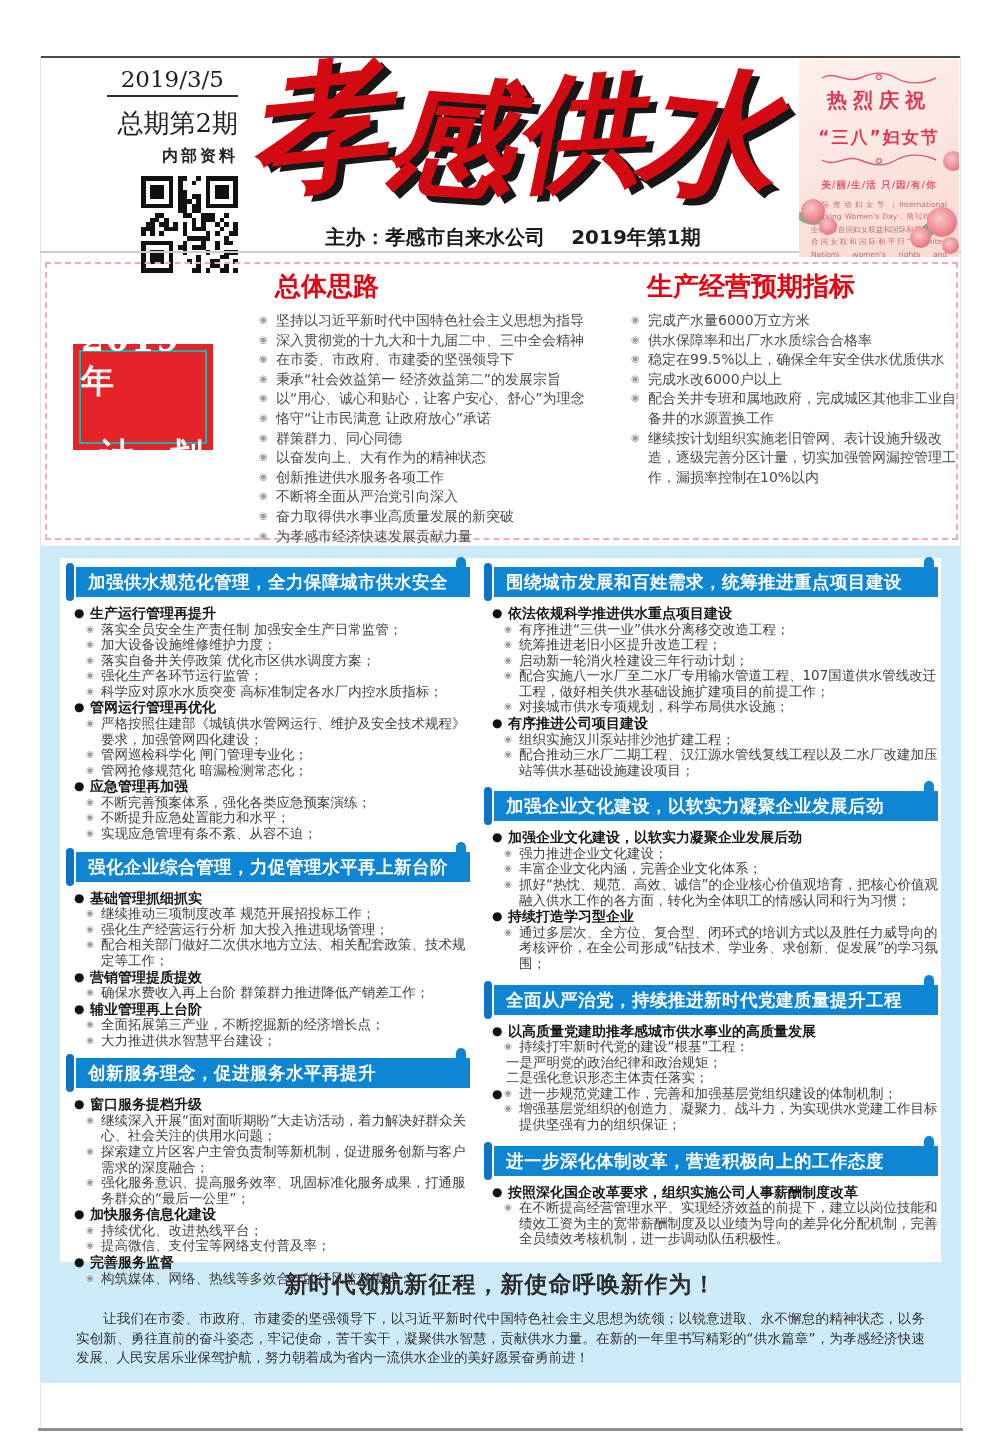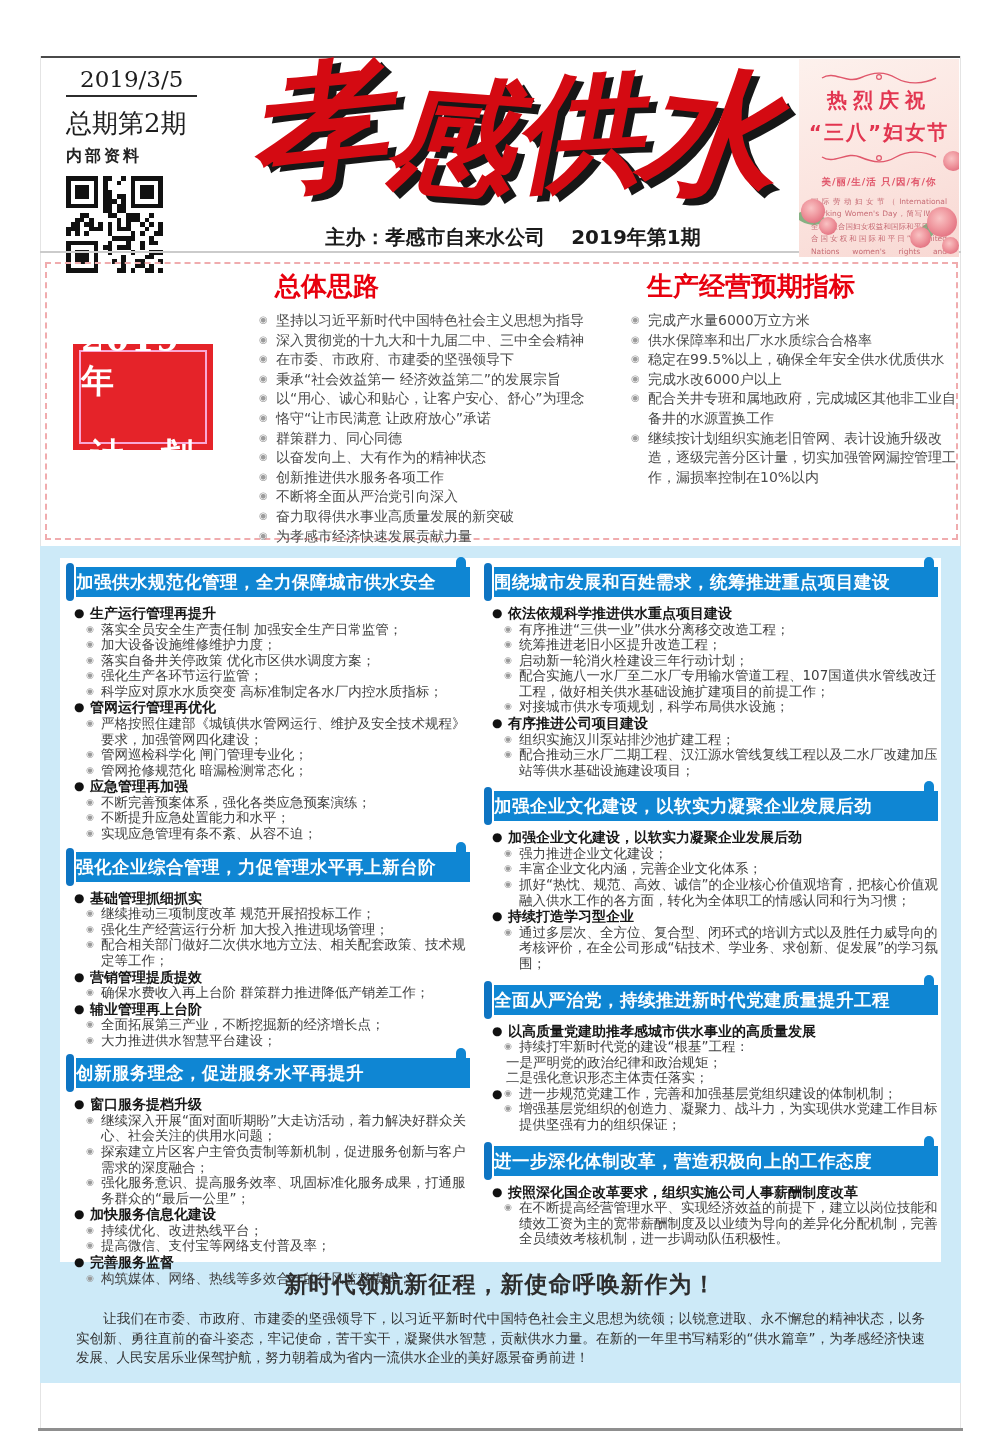--- a/index.html
+++ b/index.html
@@ -7,21 +7,21 @@
         font-family:"DejaVu Sans","Liberation Sans",sans-serif;color:#3c3c3c;}
   .serif{font-family:"DejaVu Serif","Liberation Serif",serif;}
 
   
   .frame-top{position:absolute;left:40px;top:56px;width:921px;height:2px;background:#4a4a4a;}
   .frame-left{position:absolute;left:40px;top:56px;width:1px;height:1374px;background:#e4e4e4;}
   .frame-right{position:absolute;left:960px;top:56px;width:1px;height:1374px;background:#e4e4e4;}
   .frame-bottom{position:absolute;left:38px;top:1428px;width:925px;height:3px;background:#8f8f8f;}
 
   
-  #info-block{position:absolute;left:66px;top:66px;width:180px;text-align:left;}
+  #info-block{position:absolute;left:58px;top:66px;width:180px;text-align:right;}
   #info-date{display:inline-block;font-size:23px;color:#1d1d1d;border-bottom:2px solid #2c2c2c;padding:0 14px 3px;}
   #info-issue{font-size:26px;color:#1d1d1d;margin-top:9px;}
   #info-class{font-size:16px;font-weight:bold;color:#222;margin-top:5px;letter-spacing:3px;}
   #qr{margin-top:9px;}
 
   
   #masthead-title{position:absolute;left:228px;top:42px;width:570px;height:178px;
      display:flex;align-items:center;justify-content:center;}
   .mast-char{font-family:"DejaVu Serif","Liberation Serif",serif;font-weight:bold;font-style:italic;
      font-size:138px;line-height:1;color:#d40a12;text-shadow:7px 6px 0 #171717;display:inline-block;}
@@ -33,52 +33,52 @@
      font-size:20px;font-weight:bold;color:#1b1b1b;}
   #organizer-line .gap{display:inline-block;width:26px;}
   #masthead-sep{position:absolute;left:40px;top:251px;width:921px;height:2px;background:#cbcbcb;}
 
   
   #celebration{position:absolute;left:799px;top:59px;width:160px;height:198px;overflow:hidden;
      background:linear-gradient(160deg,#fdf1ed 0%,#fbe4df 55%,#f8d8d3 100%);text-align:center;}
   .flourish{margin:10px auto 2px;display:block;}
   .flourish.bottom{margin:4px auto 0;transform:scaleY(-1);}
   #celebration-line1{font-size:20px;font-weight:bold;color:#e23550;letter-spacing:6px;margin-top:2px;}
-  #celebration-line2{font-size:20px;font-weight:bold;color:#e23550;letter-spacing:2px;margin-top:5px;}
+  #celebration-line2{font-size:17px;font-weight:bold;color:#e23550;letter-spacing:2px;margin-top:12px;}
   #celebration-slogan{font-size:9.5px;font-weight:bold;color:#e0576b;margin-top:10px;letter-spacing:1px;}
   #celebration-body{font-size:7.5px;color:#c76d76;line-height:1.65;text-align:justify;
      padding:0 12px;margin-top:7px;position:relative;z-index:2;}
   .rose{position:absolute;border-radius:50%;z-index:3;
      background:radial-gradient(circle at 42% 38%,#f9c3c4 0%,#f09aa1 40%,#e57785 72%,#d86071 100%);}
   .leaf{position:absolute;background:#86b183;border-radius:75% 0 75% 0;z-index:1;}
 
   
   #plan-section{position:absolute;left:45px;top:262px;width:909px;height:274px;border:2px dashed #f0acae;}
   #plan-badge{position:absolute;left:26px;top:80px;width:140px;height:106px;background:#e52329;
      display:flex;align-items:center;justify-content:center;}
-  #plan-badge-inner{width:124px;height:90px;border:2px solid #f9a8d4;display:flex;flex-direction:column;
-     align-items:center;justify-content:center;color:#fff;gap:32px;}
+  #plan-badge-inner{width:124px;height:90px;border:2px solid #14b8a6;display:flex;flex-direction:column;
+     align-items:flex-end;justify-content:center;color:#fff;gap:32px;}
   #plan-badge-inner div{font-size:33px;font-weight:bold;line-height:1.25;letter-spacing:2px;}
 
   #overview-block{position:absolute;left:212px;top:2px;width:372px;}
   #indicators-block{position:absolute;left:584px;top:2px;width:328px;}
   .red-title{font-size:26px;font-weight:bold;color:#e8000e;margin:3px 0 7px 16px;}
   .dot-list{list-style:none;margin:0;padding:0;}
   .dot-list li{position:relative;padding-left:17px;font-size:14px;line-height:19.6px;color:#4b4b4b;}
   .dot-list .sub-ico{position:absolute;left:0;top:4px;font-size:10px;color:#9c9c9c;line-height:1;}
 
   
   #panel{position:absolute;left:40px;top:546px;width:921px;height:837px;background:#cdeaf8;}
   #panel-white{position:absolute;left:20px;top:12px;width:881px;height:704px;background:#ffffff;}
   #col-left{position:absolute;left:32px;top:21px;width:398px;}
   #col-right{position:absolute;left:450px;top:21px;width:448px;}
 
   .sec{margin-bottom:8px;}
   .sec-header{position:relative;height:30px;background:#0f86d3;color:#fff;display:flex;align-items:center;
-     font-size:17.5px;font-weight:bold;letter-spacing:0.5px;margin-left:4px;}
+     padding-left:12px;font-size:17.5px;font-weight:bold;letter-spacing:0.5px;margin-left:4px;}
   .sec-accent{position:absolute;left:-10px;top:-4px;width:8px;height:38px;background:#0e74c2;border-radius:4px;}
   .sec-tab{position:absolute;right:4px;top:-10px;width:10px;height:14px;background:#0f86d3;border-radius:5px 5px 0 0;}
   .sec-body{margin:8px 0 10px 2px;}
   .group-heading{position:relative;padding-left:16px;font-size:14px;font-weight:bold;color:#171717;line-height:16.5px;}
   .group-heading .b1{position:absolute;left:0;top:2px;font-size:12px;color:#111;line-height:1;}
   .item-list{list-style:none;margin:0;padding:0 0 0 12px;}
   .item-list li{position:relative;padding-left:15px;font-size:13.5px;line-height:15.6px;color:#3f3f3f;}
   .item-list li .b2{position:absolute;left:0;top:3px;font-size:9px;color:#999;line-height:1;}
   .item-list li.plain{padding-left:2px;}
   .col-right-extra .sec{margin-bottom:13px;}

